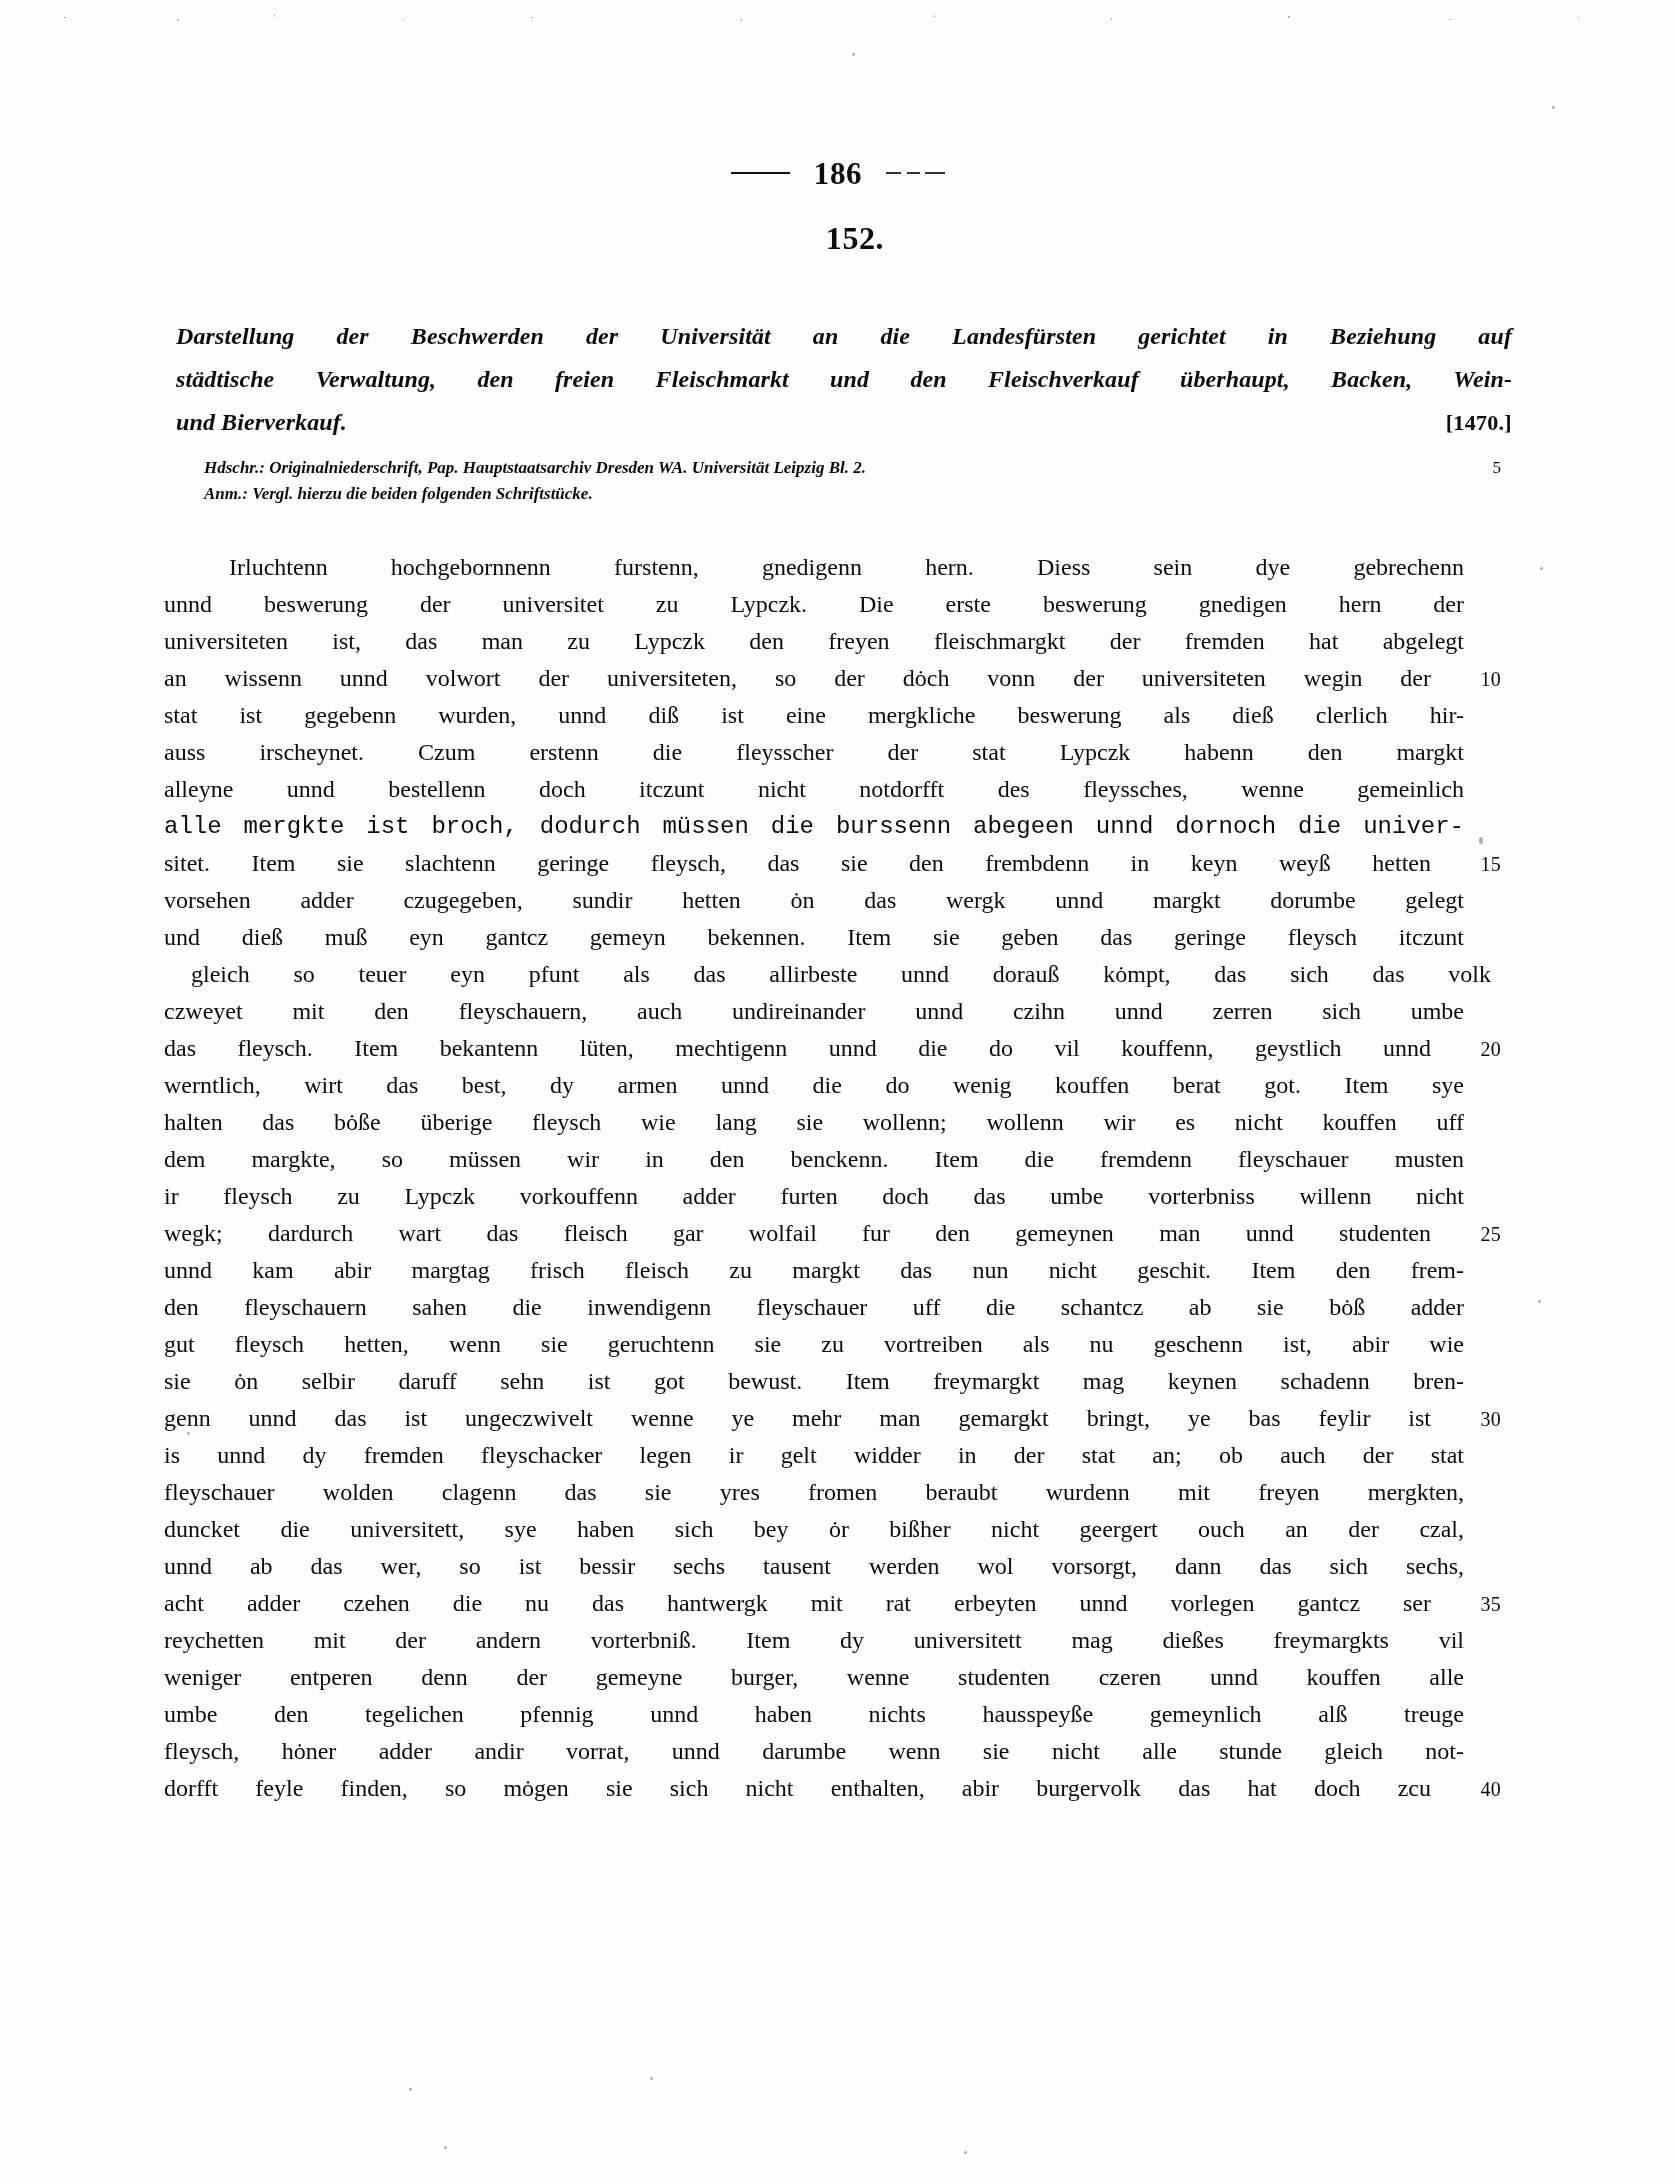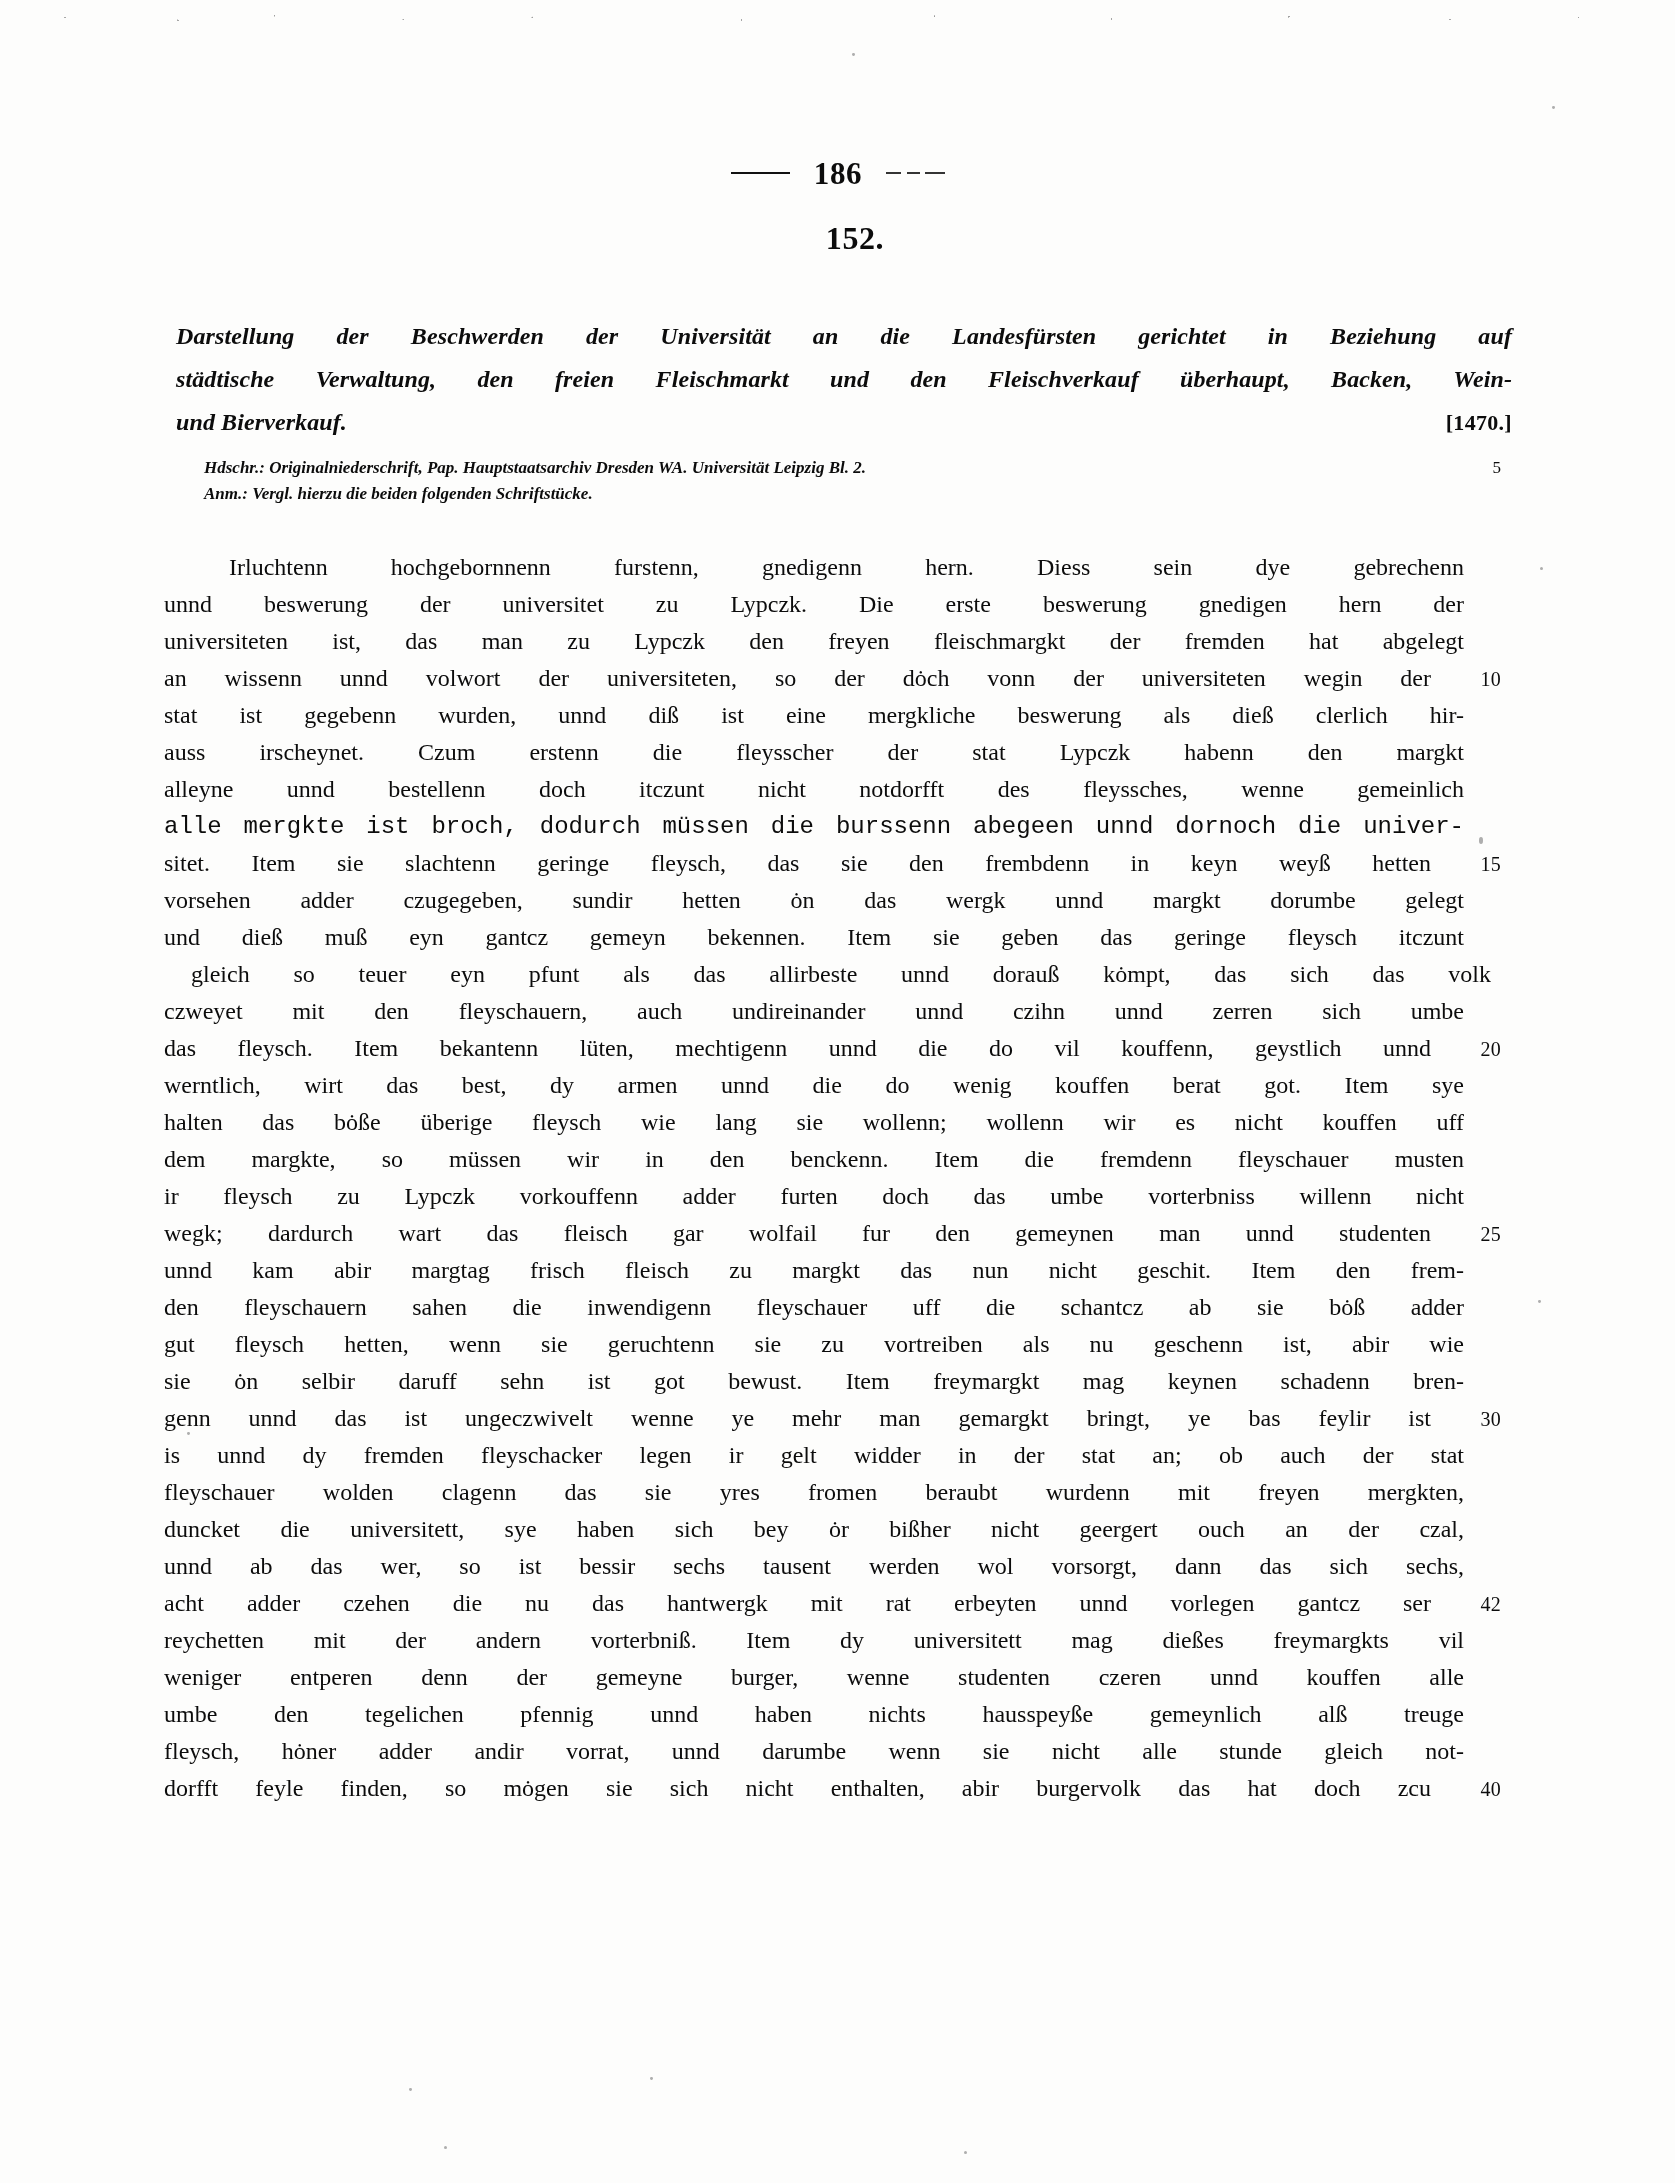--- a/index.html
+++ b/index.html
@@ -313,21 +313,21 @@
         <span class="txt" style="word-spacing: 0px;">fleyschauer wolden clagenn das sie yres fromen beraubt wurdenn mit freyen mergkten,</span>
       </div>
       <div class="line">
         <span class="txt" style="word-spacing: 0px;">duncket die universitett, sye haben sich bey ȯr bißher nicht geergert ouch an der czal,</span>
       </div>
       <div class="line">
         <span class="txt" style="word-spacing: 0px;">unnd ab das wer, so ist bessir sechs tausent werden wol vorsorgt, dann das sich sechs,</span>
       </div>
       <div class="line has-no">
         <span class="txt" style="word-spacing: 0px;">acht adder czehen die nu das hantwergk mit rat erbeyten unnd vorlegen gantcz ser</span>
-        <span class="lineno">42</span>
+        <span class="lineno">35</span>
       </div>
       <div class="line">
         <span class="txt" style="word-spacing: 0px;">reychetten mit der andern vorterbniß.  Item dy universitett mag dießes freymargkts vil</span>
       </div>
       <div class="line">
         <span class="txt" style="word-spacing: 0px;">weniger entperen denn der gemeyne burger, wenne studenten czeren unnd kouffen alle</span>
       </div>
       <div class="line">
         <span class="txt" style="word-spacing: 0px;">umbe den tegelichen pfennig unnd haben nichts hausspeyße gemeynlich alß treuge</span>
       </div>

